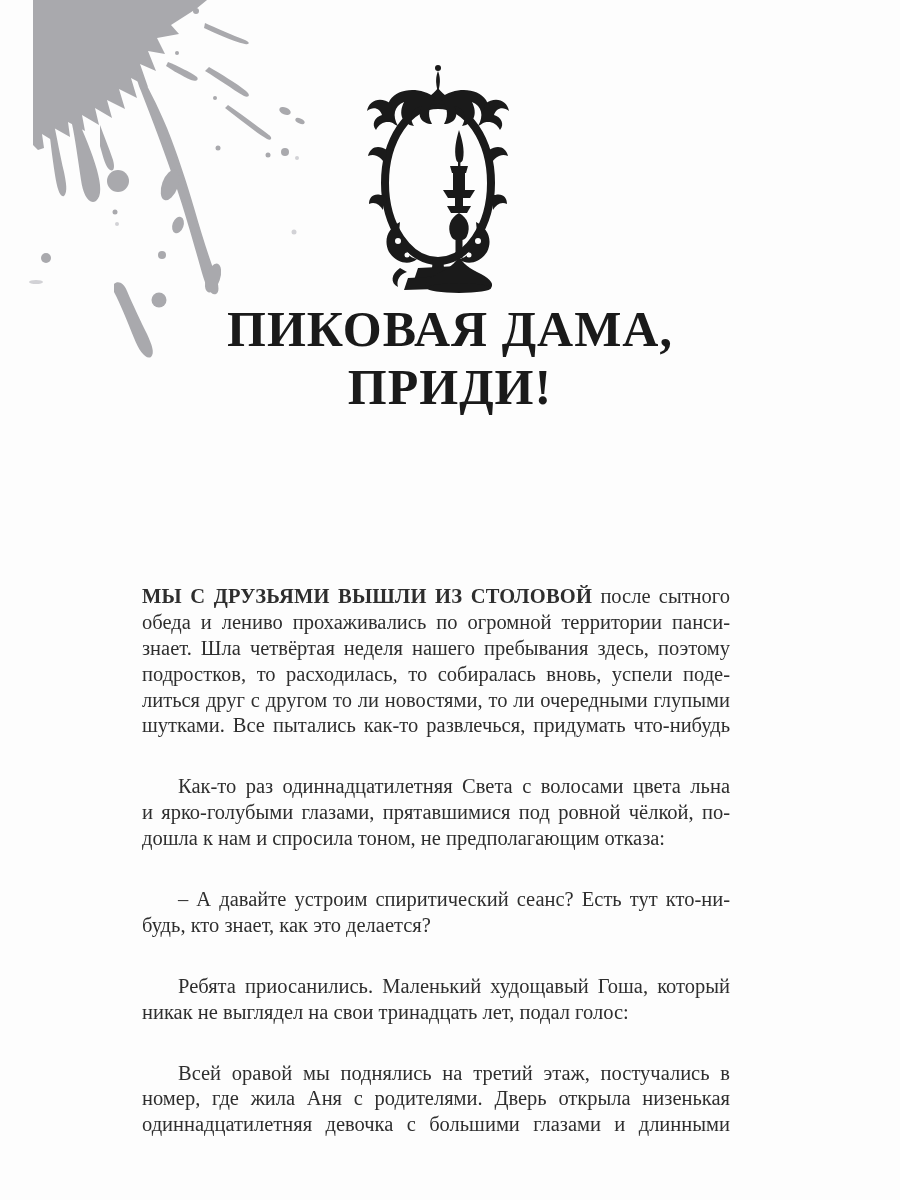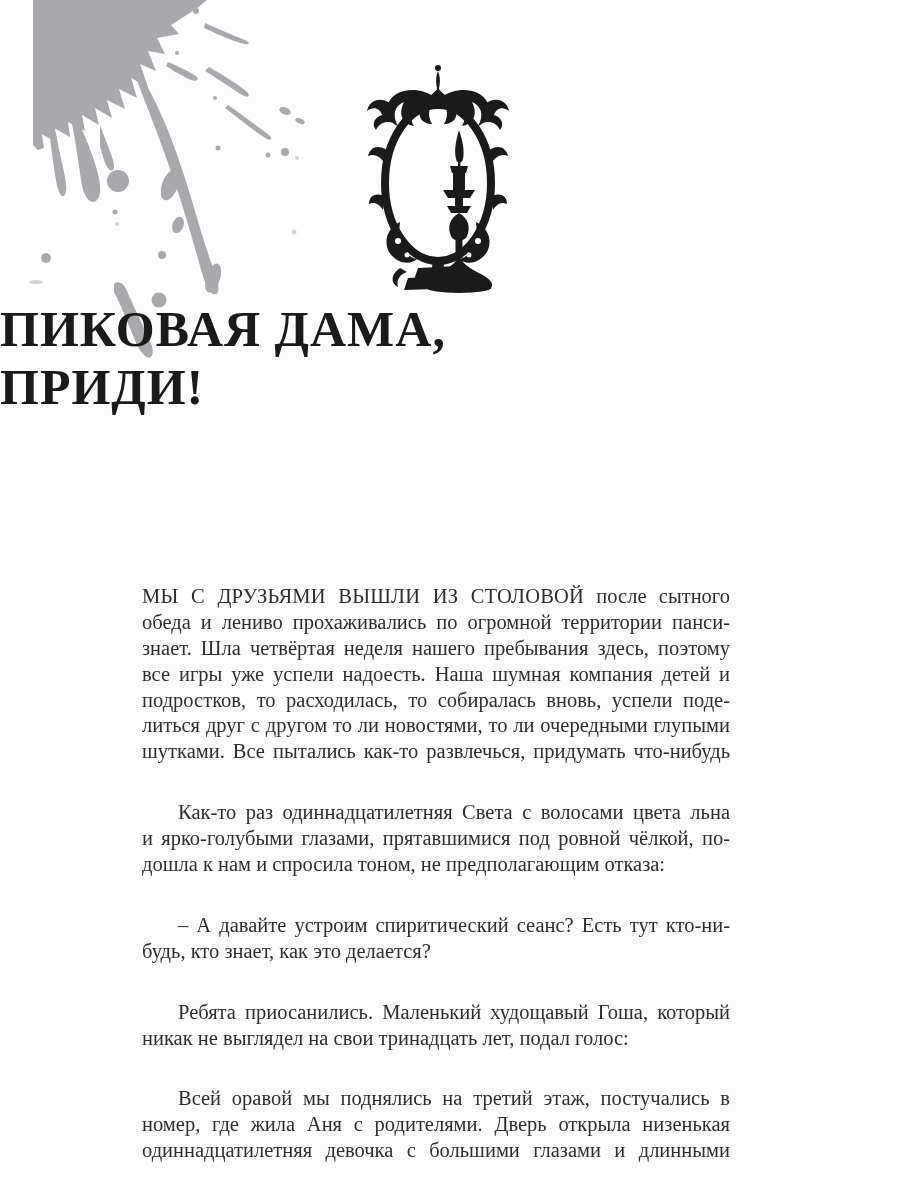--- a/index.html
+++ b/index.html
@@ -19,20 +19,21 @@
   .ink-fill { fill: var(--ink, #181818); }
   .ink-stroke { stroke: var(--ink, #181818); fill: none; }
   .hole { fill: var(--paper, #fdfdfd); }
 
   .title {
     position: absolute;
     top: 300px;
     left: 0;
     width: 900px;
     margin: 0;
+    text-align: center;
     color: var(--ink, #1a1a1a);
     font-weight: bold;
     font-family: "Liberation Serif", "DejaVu Serif", serif;
   }
   .title .t-line { display: block; font-size: 50px; line-height: 58px; letter-spacing: 1px; }
 
   .body-text {
     position: absolute;
     left: 142px;
     top: 584px;
@@ -42,21 +43,21 @@
   }
   .line {
     height: 25.9px;
     line-height: 25.9px;
     overflow: hidden;
     text-align: left;
     white-space: normal;
   }
   .line.justify { text-align: justify; text-align-last: justify; }
   .line.indent { padding-left: 36px; margin-top: 35px; }
-  .line b.lead { font-weight: normal; letter-spacing: 0.2px; }
+  .line b.lead { font-weight: bold; letter-spacing: 0.2px; }
 </style>
 </head>
 <body>
 
 <div class="page">
 
   <svg class="splatter-svg" width="360" height="380" viewBox="0 0 360 380" aria-hidden="true">
     <path class="splat" d="M33,0 L207,0 L196,9 L171,25 L179,34 L157,38 L165,54 L148,51 L156,71 L140,64
       L148,87 L131,78 L137,98 L119,89 L125,109 L107,100 L112,118 L95,108 L99,125 L82,115
       L85,131 L68,122 L70,137 L54,128 L55,142 L42,134 L44,148 L38,150 L33,145 Z"></path>
@@ -154,21 +155,20 @@
 
   <h1 class="title">
     <span class="t-line">ПИКОВАЯ ДАМА,</span>
     <span class="t-line">ПРИДИ!</span>
   </h1>
 
   <div class="body-text">
       <div class="line justify"><b class="lead">МЫ С ДРУЗЬЯМИ ВЫШЛИ ИЗ СТОЛОВОЙ</b> после сытного</div>
       <div class="line justify">обеда и лениво прохаживались по огромной территории панси-</div>
       <div class="line justify">знает. Шла четвёртая неделя нашего пребывания здесь, поэтому</div>
-      <div class="line justify">все игры уже успели надоесть. Наша шумная компания детей и</div>
       <div class="line justify">подростков, то расходилась, то собиралась вновь, успели поде-</div>
       <div class="line justify">литься друг с другом то ли новостями, то ли очередными глупыми</div>
       <div class="line justify">шутками. Все пытались как-то развлечься, придумать что-нибудь</div>
       <div class="line indent justify">Как-то раз одиннадцатилетняя Света с волосами цвета льна</div>
       <div class="line justify">и ярко-голубыми глазами, прятавшимися под ровной чёлкой, по-</div>
       <div class="line">дошла к нам и спросила тоном, не предполагающим отказа:</div>
       <div class="line indent justify">– А давайте устроим спиритический сеанс? Есть тут кто-ни-</div>
       <div class="line">будь, кто знает, как это делается?</div>
       <div class="line indent justify">Ребята приосанились. Маленький худощавый Гоша, который</div>
       <div class="line">никак не выглядел на свои тринадцать лет, подал голос:</div>

